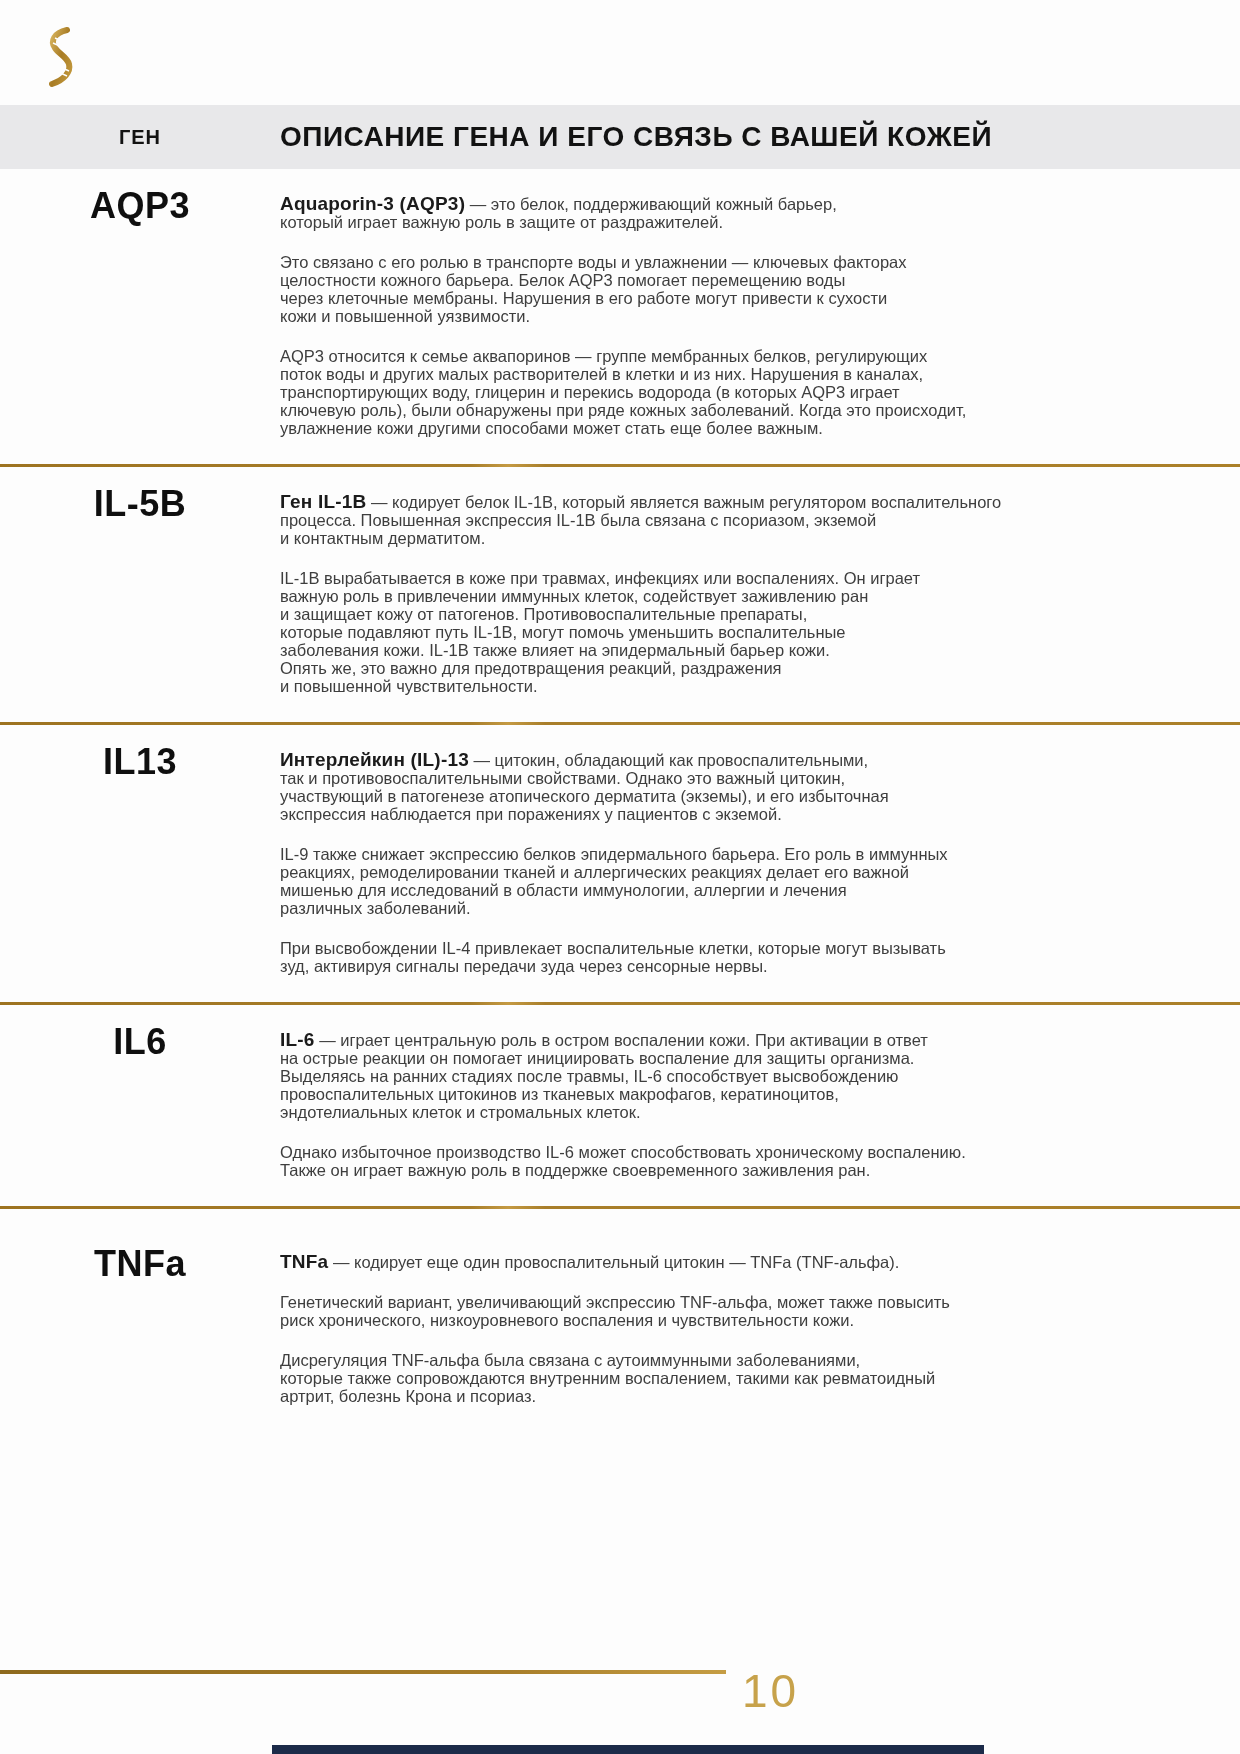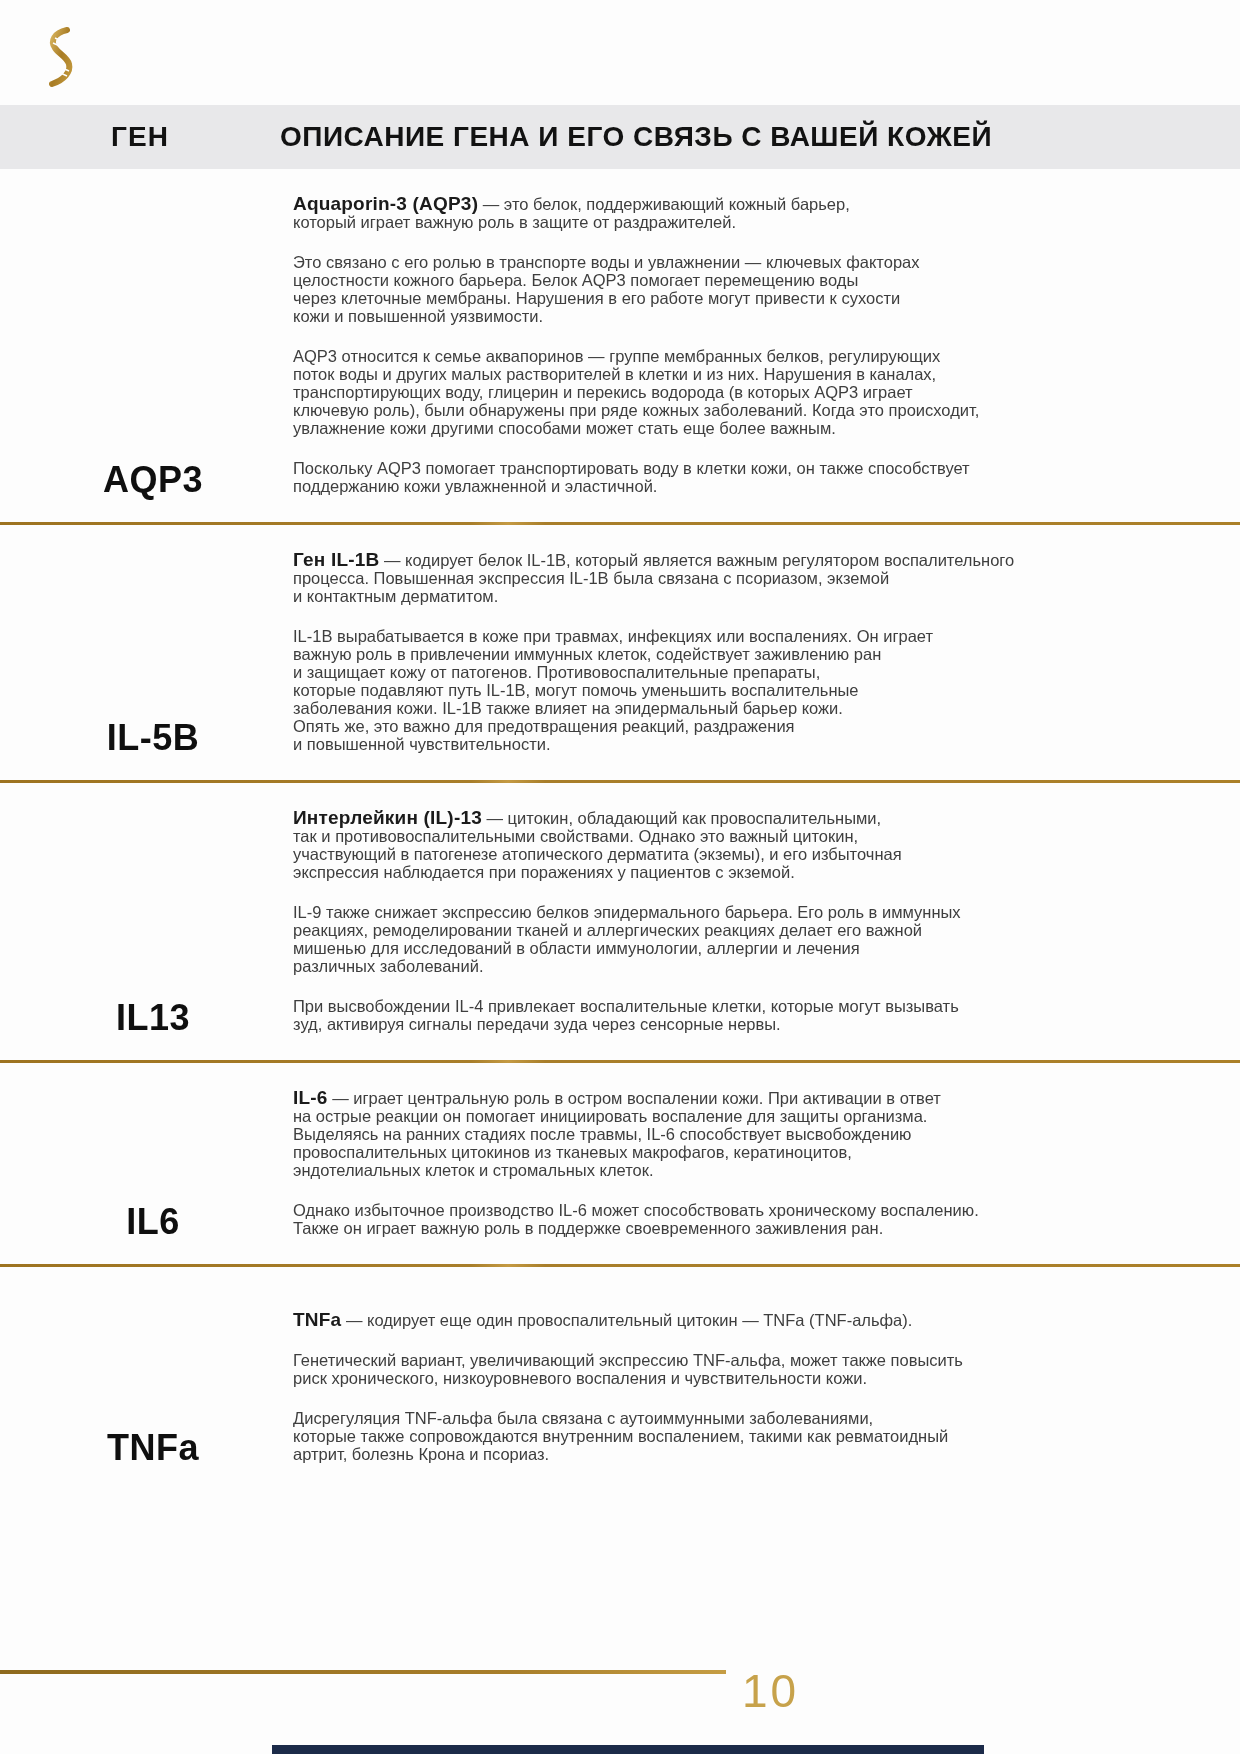--- a/index.html
+++ b/index.html
@@ -14,41 +14,41 @@
   .logo-wrap { position:absolute; top:26px; left:40px; width:42px; height:62px; }
 
   
   .thead {
     position:absolute; top:105px; left:0; right:0; height:64px;
     background:var(--header-bg, #e8e8ea);
     display:flex; align-items:center;
   }
   .thead-gene {
     width:280px; text-align:center;
-    font-size:28px; font-weight:700; letter-spacing:1px; color:#121212;
+    font-size:20px; font-weight:700; letter-spacing:1px; color:#121212;
   }
   .thead-desc {
     font-size:28px; font-weight:700; letter-spacing:0.5px; color:#121212;
     padding-left:0;
   }
 
   
   .sections { position:absolute; top:169px; left:0; right:0; }
   .gene-row {
     display:flex;
     padding:16px 0 21px;
   }
   .gene-row:not(:last-child) {
     border-bottom:3px solid;
     border-image:linear-gradient(90deg, #9d7320 0%, #a87e2a 38%, #c49a43 41%, #a87e2a 44%, #ab8029 100%) 1;
   }
   .gene-row:last-child { padding-top:34px; }
   .gene-col {
     width:280px; flex:0 0 280px;
-    display:flex; align-items:flex-end; justify-content:center;padding-left:13px;
+    display:flex; align-items:flex-start; justify-content:center;
   }
   .gene-name {
     font-size:36px; font-weight:700; letter-spacing:0.5px; color:#0f0f0f;
   }
   .desc-col { flex:1; padding:10px 60px 6px 0; }
   .para {
     margin:0 0 22px 0;
     font-size:16.5px; line-height:18px; color:var(--body-text, #3e3e3e);
     white-space:pre-line;
   }
@@ -110,22 +110,20 @@
 который играет важную роль в защите от раздражителей.</p>
           <p class="para">Это связано с его ролью в транспорте воды и увлажнении — ключевых факторах
 целостности кожного барьера. Белок AQP3 помогает перемещению воды
 через клеточные мембраны. Нарушения в его работе могут привести к сухости
 кожи и повышенной уязвимости.</p>
           <p class="para">AQP3 относится к семье аквапоринов — группе мембранных белков, регулирующих
 поток воды и других малых растворителей в клетки и из них. Нарушения в каналах,
 транспортирующих воду, глицерин и перекись водорода (в которых AQP3 играет
 ключевую роль), были обнаружены при ряде кожных заболеваний. Когда это происходит,
 увлажнение кожи другими способами может стать еще более важным.</p>
-          <p class="para">Поскольку AQP3 помогает транспортировать воду в клетки кожи, он также способствует
-поддержанию кожи увлажненной и эластичной.</p>
         </div>
   </section>
 
   <section class="gene-row">
     <div class="gene-col">
       <span class="gene-name">IL-5B</span>
     </div>
     <div class="desc-col">
           <p class="para"><b class="lead">Ген IL-1B</b> — кодирует белок IL-1B, который является важным регулятором воспалительного
 процесса. Повышенная экспрессия IL-1B была связана с псориазом, экземой

